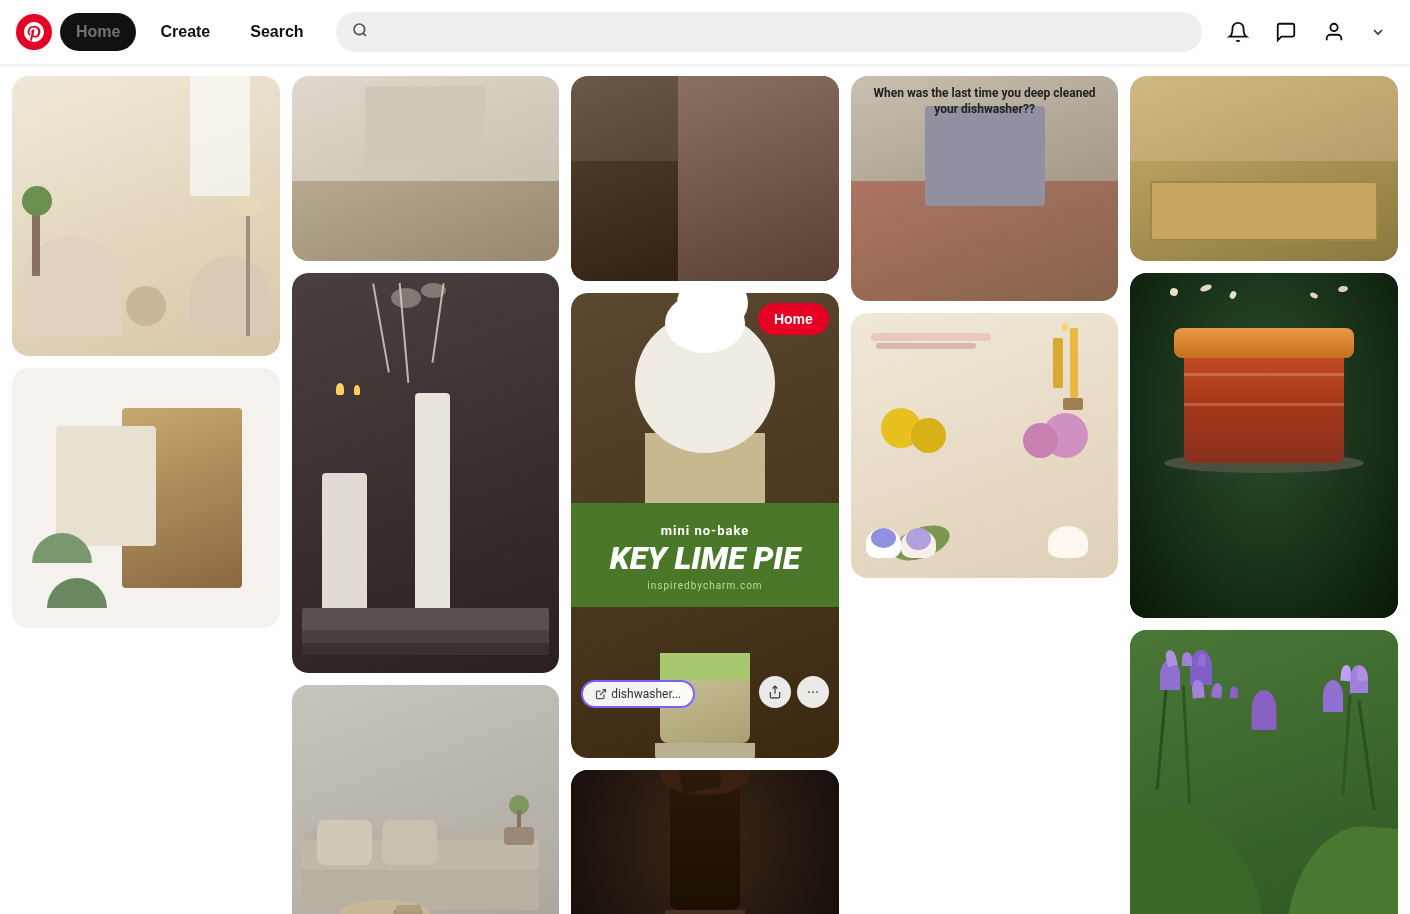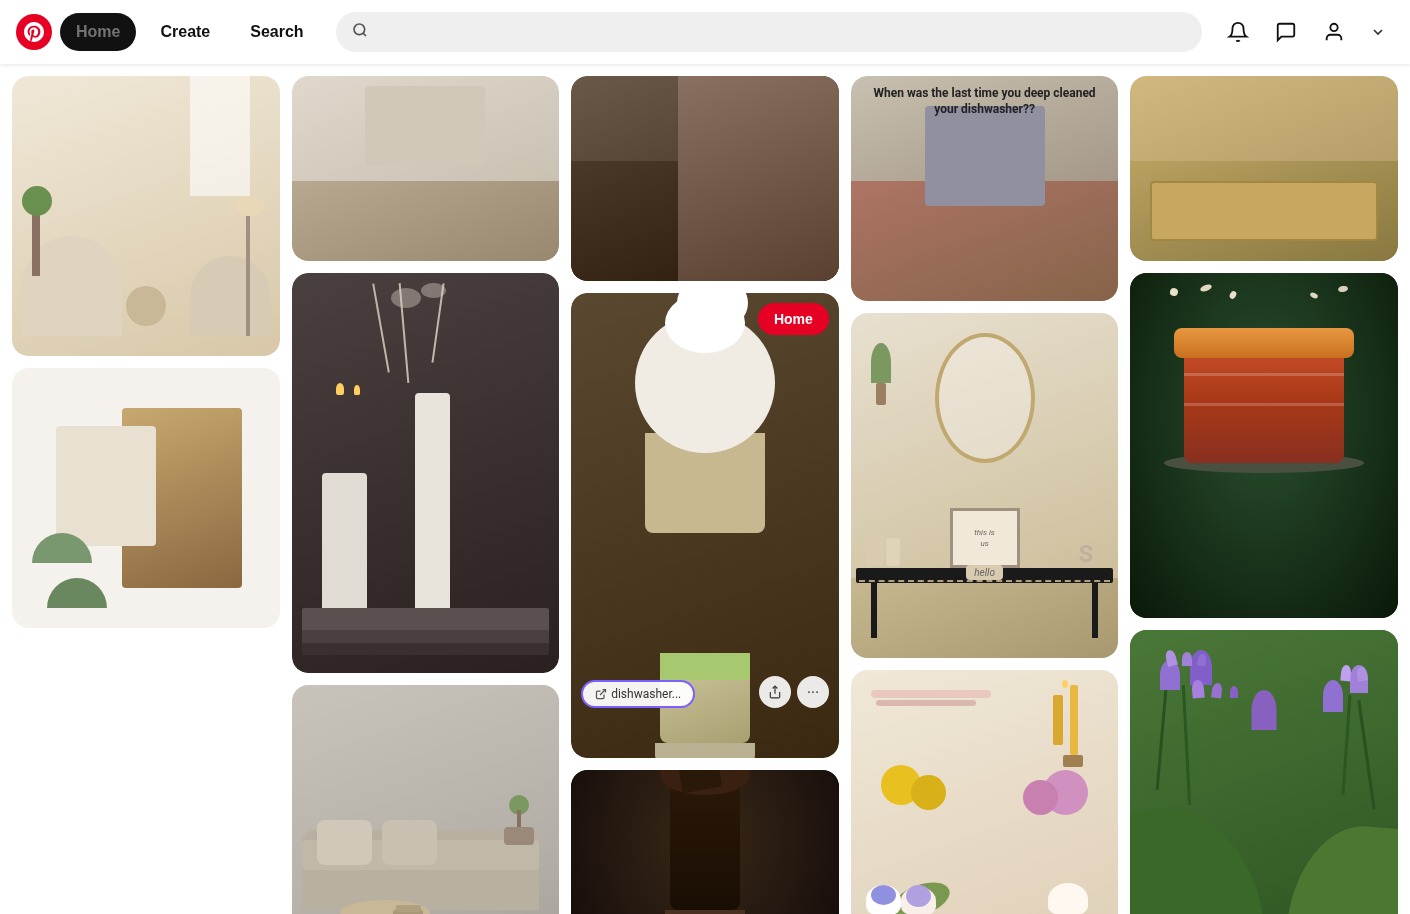--- a/index.html
+++ b/index.html
@@ -246,20 +246,25 @@
         <div style="position:absolute;top:10px;left:50%;transform:translateX(-50%);width:160px;height:180px;">
           <div style="width:140px;height:140px;background:#f0ece4;border-radius:50%;margin:0 auto;position:relative;top:10px;">
 
             <div style="position:absolute;top:-20px;left:50%;transform:translateX(-50%);width:80px;height:60px;background:#fff;border-radius:50%;"></div>
             <div style="position:absolute;top:-35px;left:30%;width:50px;height:50px;background:#fff;border-radius:50%;"></div>
             <div style="position:absolute;top:-35px;left:45%;width:50px;height:50px;background:#fff;border-radius:50%;"></div>
           </div>
           <div style="width:120px;height:100px;background:#c8b890;border-radius:0 0 8px 8px;margin:0 auto;margin-top:-10px;"></div>
         </div>
 
+        <div style="position:absolute;top:210px;left:0;right:0;background:#4a7828;padding:20px 12px 16px;text-align:center;">
+          <div style="font-size:13px;font-weight:700;color:#fff;letter-spacing:1px;margin-bottom:4px;">mini no-bake</div>
+          <div style="font-size:32px;font-weight:900;color:#fff;text-transform:uppercase;line-height:1;font-style:italic;">KEY LIME PIE</div>
+          <div style="font-size:10px;color:#c0d8a0;margin-top:6px;letter-spacing:1px;">inspiredbycharm.com</div>
+        </div>
 
         <div style="position:absolute;bottom:30px;left:50%;transform:translateX(-50%);width:100px;height:120px;">
           <div style="width:90px;height:90px;background:linear-gradient(160deg,#d0c8a0 0%,#a8a070 100%);border-radius:8px;margin:0 auto;">
 
             <div style="width:100%;height:30%;background:#a8c870;border-radius:0 0 4px 4px;margin-top:50%;"></div>
           </div>
           <div style="width:100px;height:20px;background:#b8b090;border-radius:0 0 8px 8px;margin:0 auto;"></div>
         </div>
 
         <div class="source-link" style="bottom:50px;">
@@ -317,53 +322,20 @@
       <div style="width:100%;height:100%;background:linear-gradient(160deg,#c8c0b0 0%,#908070 100%);border-radius:16px;position:relative;overflow:hidden;">
 
         <div style="position:absolute;bottom:0;left:0;right:0;height:120px;background:linear-gradient(160deg,#a85040 0%,#805030 100%);opacity:0.6;"></div>
 
         <div style="position:absolute;top:30px;left:50%;transform:translateX(-50%);width:120px;height:100px;background:#9090a0;border-radius:4px;"></div>
 
         <div style="position:absolute;top:10px;left:10px;right:10px;text-align:center;font-size:12px;font-weight:700;color:#222;line-height:1.3;">When was the last time you deep cleaned your dishwasher??</div>
       </div>
     </div>
 
-    <div class="card" style="height:345px;">
-      <div style="width:100%;height:100%;background:linear-gradient(160deg,#e8e0d0 0%,#c8b890 100%);border-radius:16px;position:relative;overflow:hidden;">
-
-        <div style="position:absolute;bottom:0;left:0;right:0;height:80px;background:linear-gradient(160deg,#c8b890 0%,#a89870 100%);"></div>
-
-        <div style="position:absolute;bottom:75px;left:5px;right:5px;height:15px;background:#1a1a1a;border-radius:2px;"></div>
-
-        <div style="position:absolute;bottom:20px;left:20px;width:6px;height:60px;background:#1a1a1a;"></div>
-        <div style="position:absolute;bottom:20px;right:20px;width:6px;height:60px;background:#1a1a1a;"></div>
-
-        <div style="position:absolute;top:20px;left:50%;transform:translateX(-50%);width:100px;height:130px;border:4px solid #c0a870;border-radius:50%;background:rgba(255,255,255,0.3);"></div>
-
-        <div style="position:absolute;bottom:90px;left:50%;transform:translateX(-50%);width:70px;height:60px;border:3px solid #a09080;background:#f0e8d8;display:flex;align-items:center;justify-content:center;">
-          <div style="text-align:center;font-size:8px;color:#666;font-style:italic;line-height:1.4;">this is<br>us</div>
-        </div>
-
-        <div style="position:absolute;bottom:90px;right:25px;font-size:24px;font-weight:bold;color:#c0b0a0;">S</div>
-
-        <div style="position:absolute;bottom:92px;left:15px;width:18px;height:35px;background:#d8cbb0;border-radius:3px;"></div>
-        <div style="position:absolute;bottom:92px;left:35px;width:14px;height:28px;background:#e0d4b8;border-radius:3px;"></div>
-
-        <div style="position:absolute;top:30px;left:15px;width:30px;height:60px;">
-          <div style="width:20px;height:40px;background:#7a9860;border-radius:50% 50% 0 0;margin:0 auto;"></div>
-          <div style="width:10px;height:22px;background:#9a8060;border-radius:2px;margin:0 auto;"></div>
-        </div>
-
-        <div style="position:absolute;bottom:78px;left:10px;right:10px;text-align:center;">
-          <div style="display:inline-block;padding:2px 8px;background:#d8cbb0;border-radius:4px;font-size:10px;font-style:italic;color:#666;">hello</div>
-        </div>
-
-        <div style="position:absolute;bottom:76px;left:8px;right:8px;height:4px;border-bottom:2px dashed #b0a080;"></div>
-      </div>
-    </div>
 
     <div class="card" style="height:265px;">
       <div style="width:100%;height:100%;background:linear-gradient(160deg,#f0e8d8 0%,#e0d0b8 100%);border-radius:16px;position:relative;overflow:hidden;">
 
         <div style="position:absolute;top:20px;left:20px;width:120px;height:8px;background:#e8c8c0;border-radius:4px;"></div>
         <div style="position:absolute;top:30px;left:25px;width:100px;height:6px;background:#d8b8b0;border-radius:4px;"></div>
 
         <div style="position:absolute;top:15px;right:40px;width:8px;height:70px;background:#e8b840;border-radius:2px;"></div>
         <div style="position:absolute;top:10px;right:50px;width:6px;height:8px;background:#ffd060;border-radius:50%;"></div>
         <div style="position:absolute;top:25px;right:55px;width:10px;height:50px;background:#d8a830;border-radius:2px;"></div>

